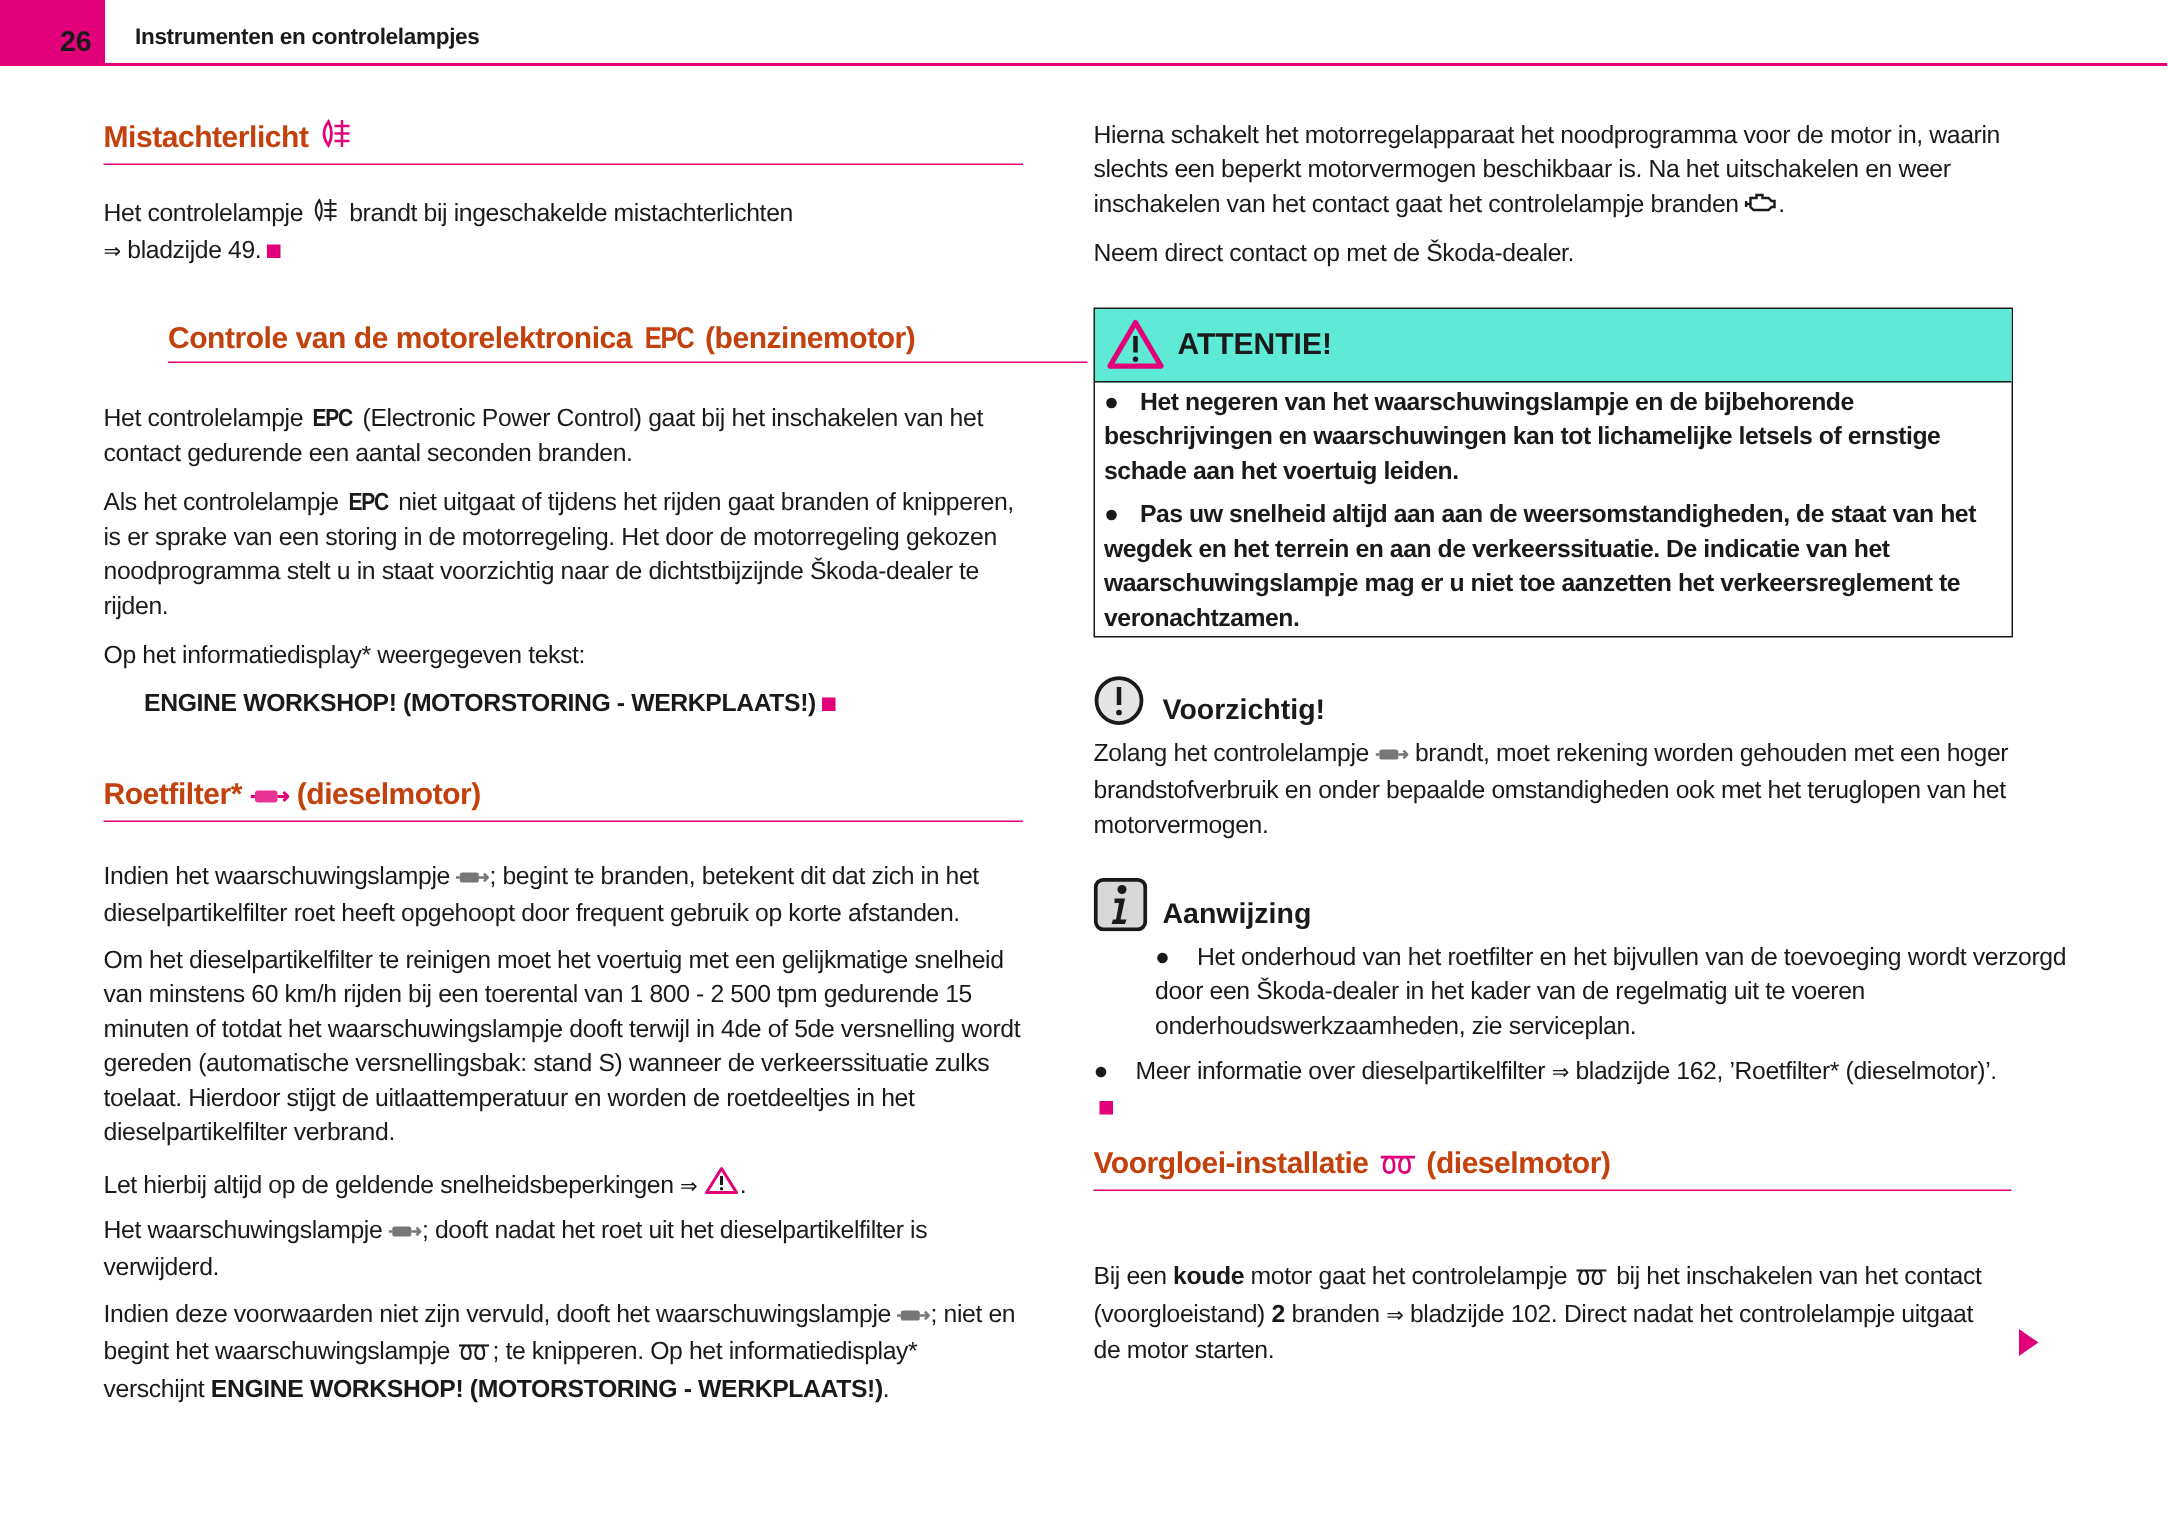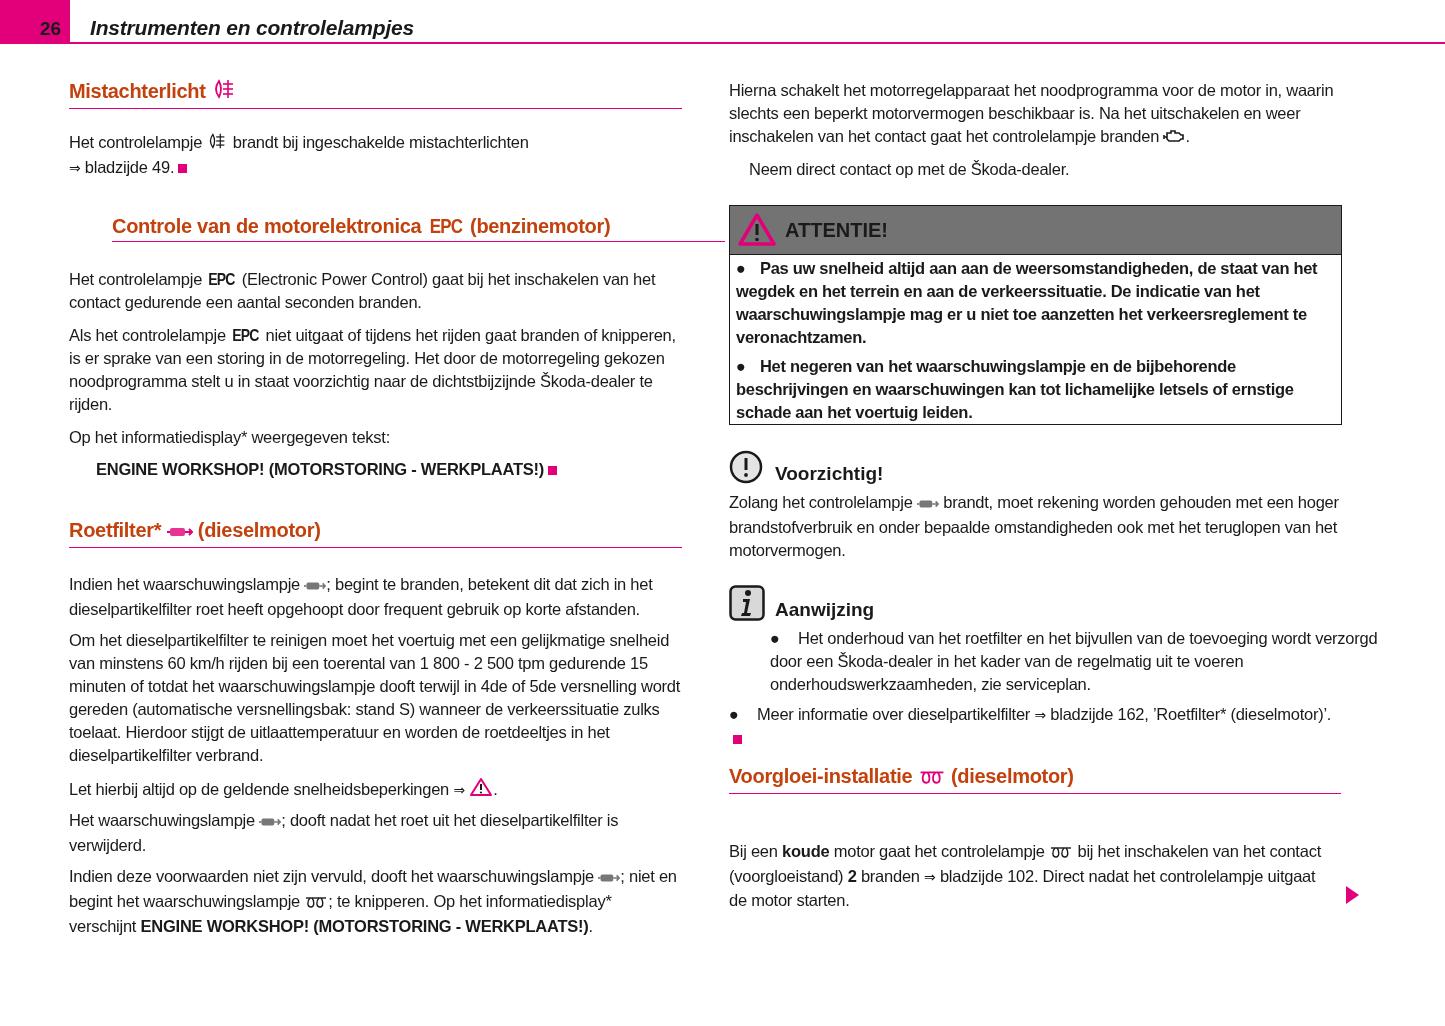--- a/index.html
+++ b/index.html
@@ -11,23 +11,22 @@
     position: absolute; left: 0; top: 0; width: 1445px; height: 44px;
   }
   .page-num-block {
     position: absolute; left: 0; top: 0; width: 70px; height: 44px;
     background: #e2007a;
   }
   .page-num {
     position: absolute; left: 40px; top: 18px; font-size: 19px; font-weight: bold; color: #1a1a1a;
   }
   .header-title {
-    position: absolute; left: 90px; top: 16px; font-size: 21px; font-weight: bold; color: #1a1a1a;
+    position: absolute; left: 90px; top: 16px; font-size: 15px; font-weight: bold; color: #1a1a1a;
     letter-spacing: -0.2px;
-    font-style: italic;
   }
   .header-line {
     position: absolute; left: 70px; top: 42px; width: 1375px; height: 2px; background: #e2007a;
   }
   .col { position: absolute; top: 0; }
   .col-left { left: 69px; width: 613px; }
   .col-right { left: 729px; width: 613px; }
 
   .section-title {
     position: absolute; left: 0; width: 100%;
@@ -45,21 +44,21 @@
   }
   .arrow { font-family: "DejaVu Sans", sans-serif; font-size: 14px; }
   .ic { display: inline-block; vertical-align: -2px; }
   .epc { font-weight: bold; font-family: "Liberation Sans Narrow", "Liberation Sans", sans-serif; letter-spacing: -1px; transform: scaleX(0.85); display:inline-block; }
 
   .warn-box {
     position: absolute; left: 729px; top: 205px; width: 611px; height: 218px;
     border: 1.5px solid #1a1a1a;
   }
   .warn-head {
-    height: 48px; background: #737373; border-bottom: 1.5px solid #1a1a1a; position: relative;
+    height: 48px; background: #5eead4; border-bottom: 1.5px solid #1a1a1a; position: relative;
   }
   .warn-head-title {
     position: absolute; left: 55px; top: 13px; font-size: 20px; font-weight: bold; color: #1a1a1a;
   }
   .warn-body { padding: 2px 6px 0 6px; }
   .warn-item {
     font-size: 16.5px; line-height: 23px; font-weight: bold; color: #1a1a1a; margin-bottom: 6px; letter-spacing: -0.3px;
   }
   .bullet { display: inline-block; width: 24px; }
   .note-title {
@@ -183,37 +182,37 @@
 
 <div class="col col-right">
   <div class="p" style="top:79px;">
     <span>Hierna schakelt het motorregelapparaat het noodprogramma voor de motor in, waarin slechts een beperkt motorvermogen beschikbaar is. Na het uitschakelen en weer inschakelen van het contact gaat het controlelampje branden</span>
     <span class="ic"><svg width="22" height="16" viewBox="0 0 22 16">
           <path d="M4 5 L8 5 L8 3 L12 3 L12 5 L16 5 L18 7 L20 7 L20 11 L18 11 L16 13 L6 13 L4 11 Z" fill="none" stroke="#1a1a1a" stroke-width="1.6"></path>
           <line x1="1" y1="7" x2="1" y2="11" stroke="#1a1a1a" stroke-width="1.6"></line>
           <line x1="1" y1="9" x2="4" y2="9" stroke="#1a1a1a" stroke-width="1.6"></line>
         </svg></span><span>.</span>
   </div>
-  <div class="p" style="top:158px;margin-left:20px;">Neem direct contact op met de Škoda-dealer.</div>
+  <div class="p" style="top:158px;">Neem direct contact op met de Škoda-dealer.</div>
 </div>
 
 <div class="warn-box">
   <div class="warn-head">
     <span style="position:absolute; left:7px; top:6px;">
       <svg width="40" height="36" viewBox="0 0 40 36">
           <path d="M20 3 L37 32 L3 32 Z" fill="none" stroke="#e2007a" stroke-width="3.5" stroke-linejoin="round"></path>
           <line x1="20" y1="12" x2="20" y2="23" stroke="#1a1a1a" stroke-width="3"></line>
           <circle cx="20" cy="27.5" r="1.8" fill="#1a1a1a"></circle>
         </svg>
     </span>
     <span class="warn-head-title">ATTENTIE!</span>
   </div>
   <div class="warn-body">
+    <div class="warn-item"><span class="bullet">●</span><span>Het negeren van het waarschuwingslampje en de bijbehorende beschrijvingen en waarschuwingen kan tot lichamelijke letsels of ernstige schade aan het voertuig leiden.</span></div>
     <div class="warn-item"><span class="bullet">●</span><span>Pas uw snelheid altijd aan aan de weersomstandigheden, de staat van het wegdek en het terrein en aan de verkeerssituatie. De indicatie van het waarschuwingslampje mag er u niet toe aanzetten het verkeersreglement te veronachtzamen.</span></div>
-    <div class="warn-item"><span class="bullet">●</span><span>Het negeren van het waarschuwingslampje en de bijbehorende beschrijvingen en waarschuwingen kan tot lichamelijke letsels of ernstige schade aan het voertuig leiden.</span></div>
   </div>
 </div>
 
 <span style="position:absolute; left:729px; top:450px;">
   <svg width="34" height="34" viewBox="0 0 34 34">
       <circle cx="17" cy="17" r="15" fill="#e4e4e4" stroke="#1a1a1a" stroke-width="2.5"></circle>
       <line x1="17" y1="8" x2="17" y2="20" stroke="#1a1a1a" stroke-width="3"></line>
       <circle cx="17" cy="25" r="1.9" fill="#1a1a1a"></circle>
     </svg>
 </span>

